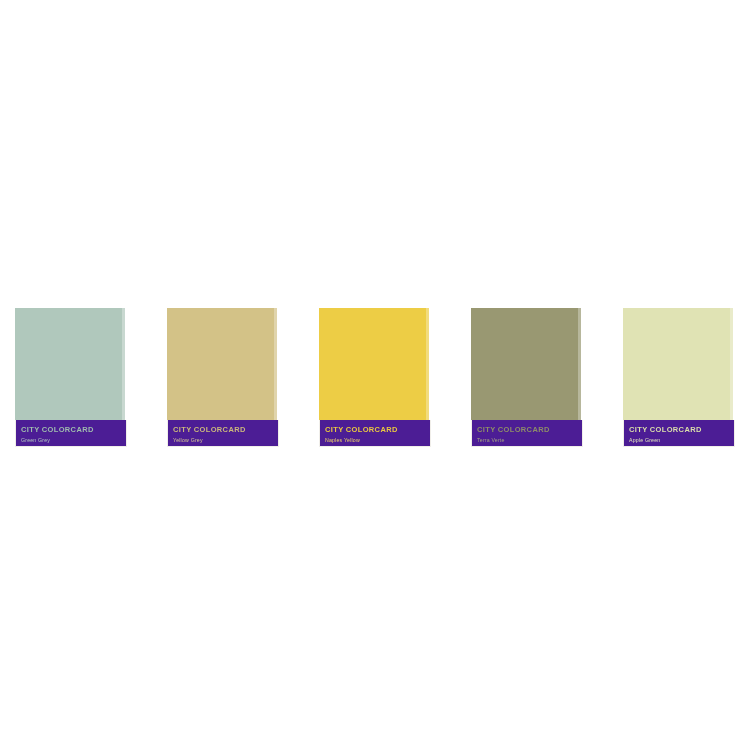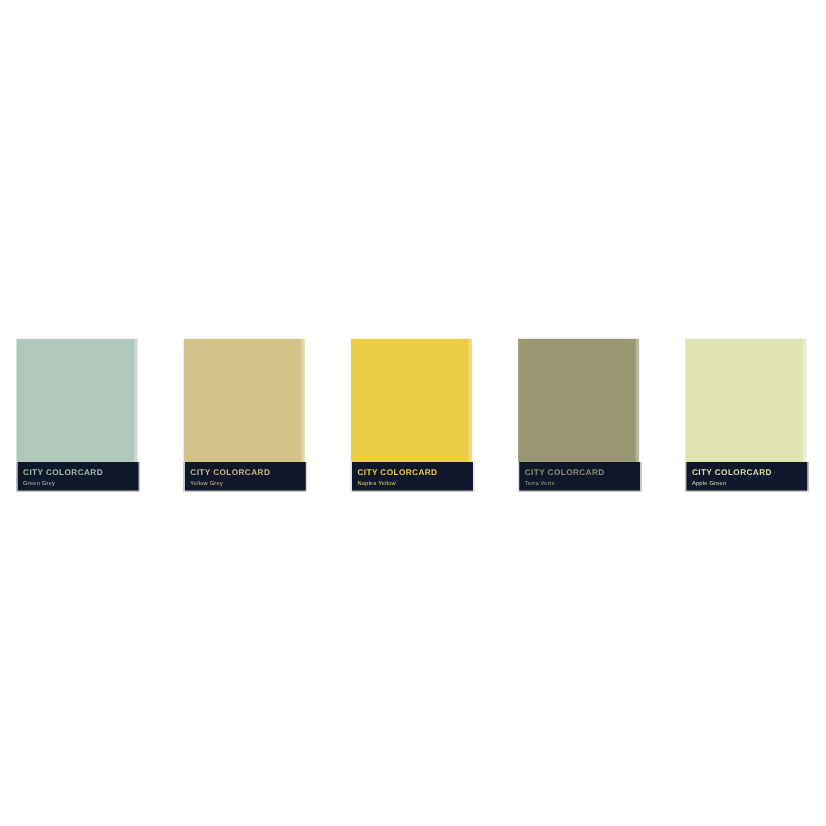--- a/index.html
+++ b/index.html
@@ -49,21 +49,21 @@
     right: 0;
     width: 3px;
     height: 100%;
     background: rgba(255,255,255,0.30);
   }
 
   
   .caption {
     width: 108px;
     height: 27px;
-    background: #0f172a;
+    background: #4c1d95;
     border: 1px solid #f0eee9;
     border-top: none;
     box-sizing: border-box;
     padding: 5px 0 0 5px;
     position: relative;
   }
   
   .caption {
     margin-left: 0;
     width: 112px;

